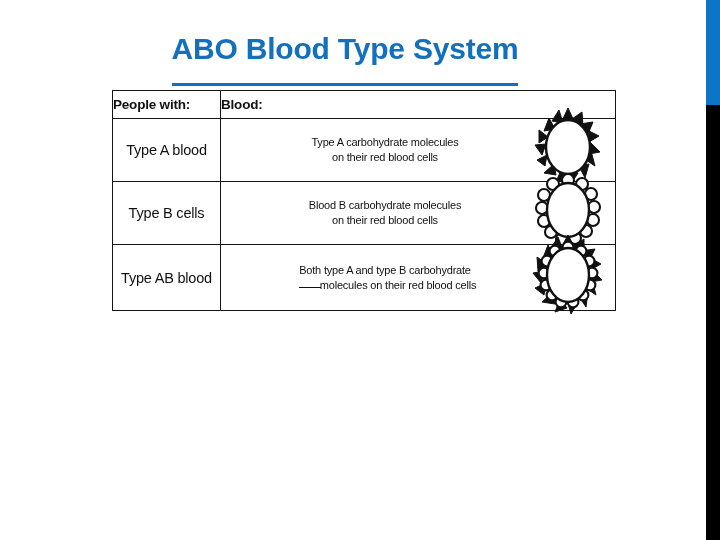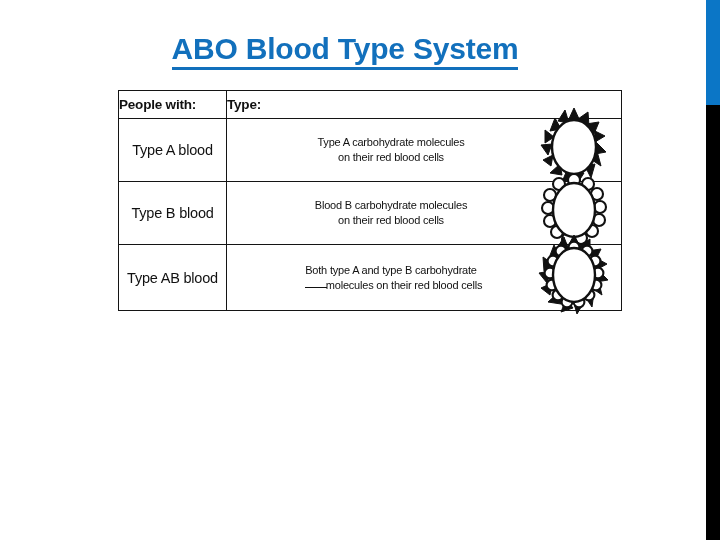--- a/index.html
+++ b/index.html
@@ -42,29 +42,29 @@
     text-align: center;
     font-family: "Liberation Sans", sans-serif;
     font-size: 30px;
     font-weight: bold;
     letter-spacing: -0.2px;
     white-space: nowrap;
   }
   #slide-title .title-inner {
     display: inline-block;
     border-bottom: 3px solid currentColor;
-    padding-bottom: 2px;
+    padding-bottom: 18px;
     line-height: 1.1;
     text-align: right;
   }
 
   
   #blood-table {
     position: absolute;
-    left: 118px;
+    left: 112px;
     top: 90px;
     width: 503px;
     border-collapse: collapse;
     table-layout: fixed;
     background: #8b5cf6;
   }
   #blood-table td, #blood-table th {
     border: 1.6px solid #141414;
     padding: 0;
     vertical-align: middle;
@@ -146,21 +146,21 @@
 </div>
 
 <table id="blood-table">
   <colgroup>
     <col class="col-who">
     <col class="col-have">
   </colgroup>
   <thead>
     <tr>
       <th style="border-color: rgb(20, 20, 20);">People with:</th>
-      <th style="border-color: rgb(20, 20, 20);">Type:</th>
+      <th style="border-color: rgb(20, 20, 20);">Blood:</th>
     </tr>
   </thead>
   <tbody>
 
     <tr class="data-row">
       <td class="who-cell" style="border-color: rgb(20, 20, 20);">Type A blood</td>
       <td class="have-cell" style="border-color: rgb(20, 20, 20);">
         <div class="have-inner">
           <div class="have-text">
             <span class="line1">Type A carbohydrate molecules</span>
@@ -189,21 +189,21 @@
                 <polygon points="28,3 32,16 21,14"></polygon>
               </g>
             </g>
             <ellipse cx="37" cy="40" rx="22" ry="27" fill="#ffffff" stroke="#111111" stroke-width="2.4"></ellipse>
           </svg>
         </div>
       </td>
     </tr>
 
     <tr class="data-row">
-      <td class="who-cell" style="border-color: rgb(20, 20, 20);">Type B blood</td>
+      <td class="who-cell" style="border-color: rgb(20, 20, 20);">Type B cells</td>
       <td class="have-cell" style="border-color: rgb(20, 20, 20);">
         <div class="have-inner">
           <div class="have-text">
             <span class="line1">Blood B carbohydrate molecules</span>
             <span class="line2">on their red blood cells</span>
           </div>
         </div>
         <div class="cell-figure">
           <svg viewBox="0 0 74 86" width="74" height="86" aria-hidden="true">
 

